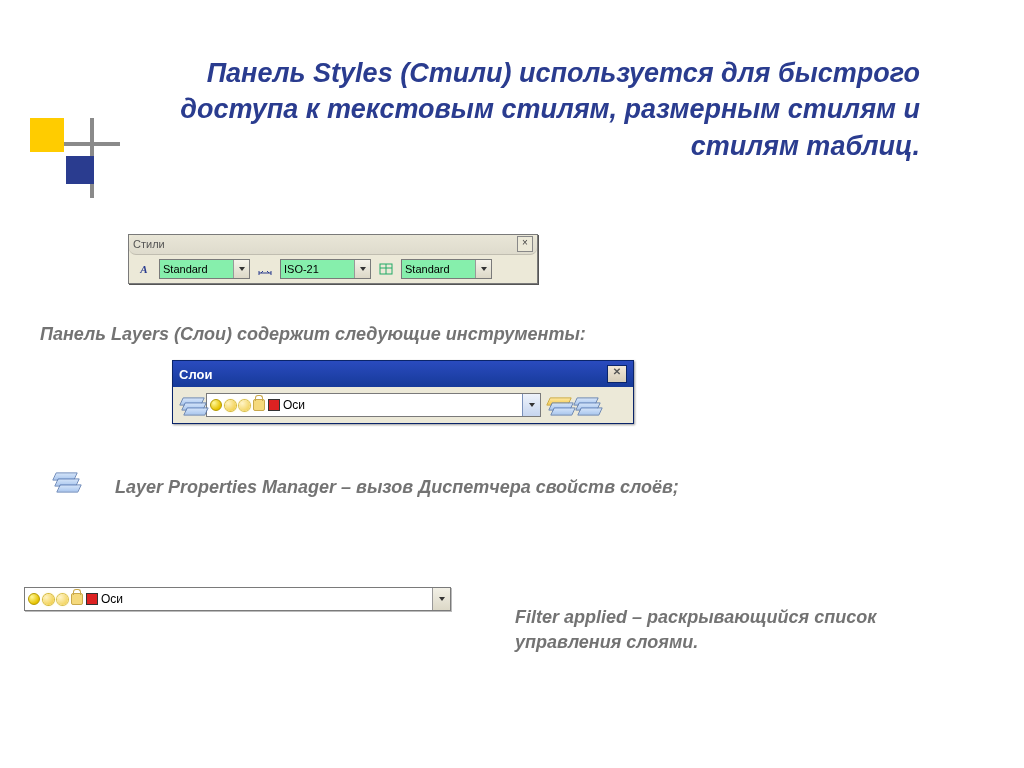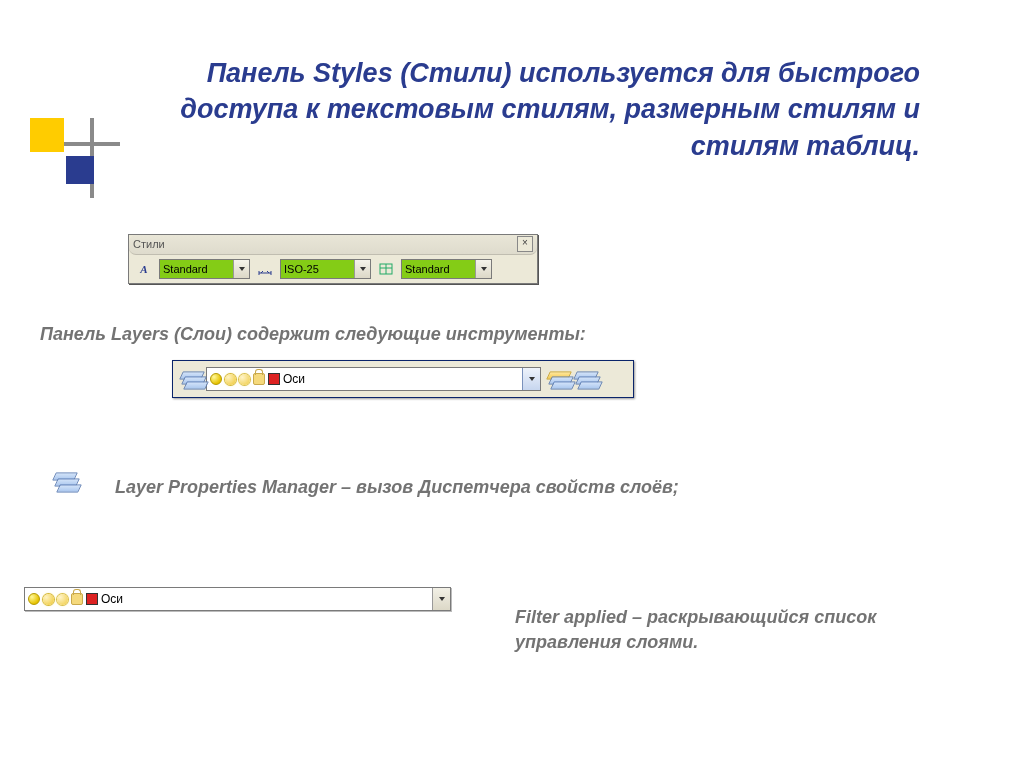--- a/index.html
+++ b/index.html
@@ -74,21 +74,21 @@
     padding: 3px 4px;
   }
   .ico-btn {
     width: 20px; height: 20px;
     display: inline-flex; align-items: center; justify-content: center;
     border: 1px solid transparent;
   }
   .combo {
     display: inline-flex;
     align-items: center;
-    background: #84cc16;
+    background: #86efac;
     border: 1px solid #7a7a7a;
     height: 18px;
     padding-left: 3px;
     font-size: 11px;
     color: #000;
   }
   .combo .cv { flex: 1; white-space: nowrap; overflow: hidden; }
   .combo .dd {
     width: 15px; height: 100%;
     background: linear-gradient(#f5f3ea,#dcd8c7);
@@ -242,21 +242,21 @@
       <span class="dd">
           <span class="dd-arrow"></span>
         </span>
     </span>
     <span class="ico-btn">
       <svg width="16" height="16" viewBox="0 0 16 16">
           <path d="M2 12 L14 12 M2 10 L2 14 M14 10 L14 14 M4 12 L6 10 M12 12 L10 10" stroke="#2a3c8f" stroke-width="1" fill="none"></path>
         </svg>
     </span>
     <span class="combo" style="width:86px">
-      <span class="cv">ISO-25</span>
+      <span class="cv">ISO-21</span>
       <span class="dd">
           <span class="dd-arrow"></span>
         </span>
     </span>
     <span class="ico-btn">
       <svg width="16" height="16" viewBox="0 0 16 16">
           <rect x="2" y="3" width="12" height="10" fill="none" stroke="#2a6" stroke-width="1"></rect>
           <line x1="2" y1="7" x2="14" y2="7" stroke="#2a6"></line>
           <line x1="8" y1="3" x2="8" y2="13" stroke="#2a6"></line>
         </svg>
@@ -266,20 +266,24 @@
       <span class="dd">
           <span class="dd-arrow"></span>
         </span>
     </span>
   </div>
 </div>
 
 <div class="subtext sub1">Панель Layers (Слои)  содержит следующие      инструменты:</div>
 
 <div class="tb-layers">
+  <div class="tb-title">
+    <span>Слои</span>
+    <span class="x-btn">✕</span>
+  </div>
   <div class="tb-body">
     <span class="ico-btn">
       <span class="stack">
           <span class="s1"></span>
           <span class="s2"></span>
           <span class="s3"></span>
         </span>
     </span>
     <span class="layer-combo">
       <span class="ic bulb"></span>

